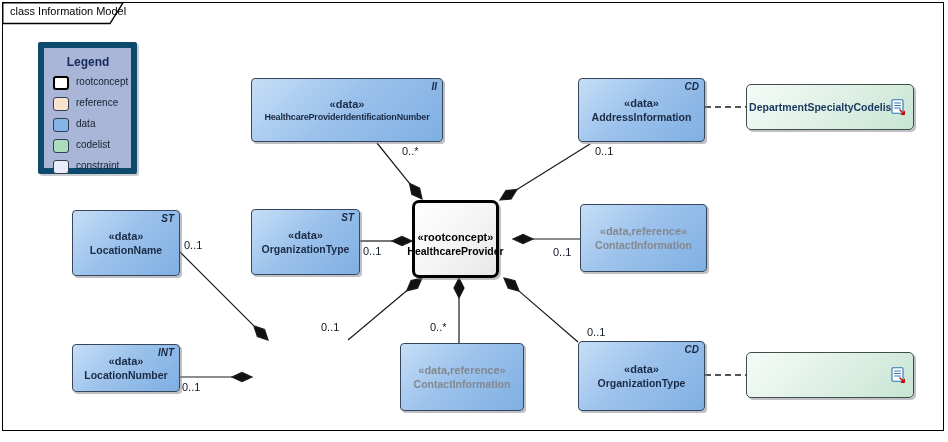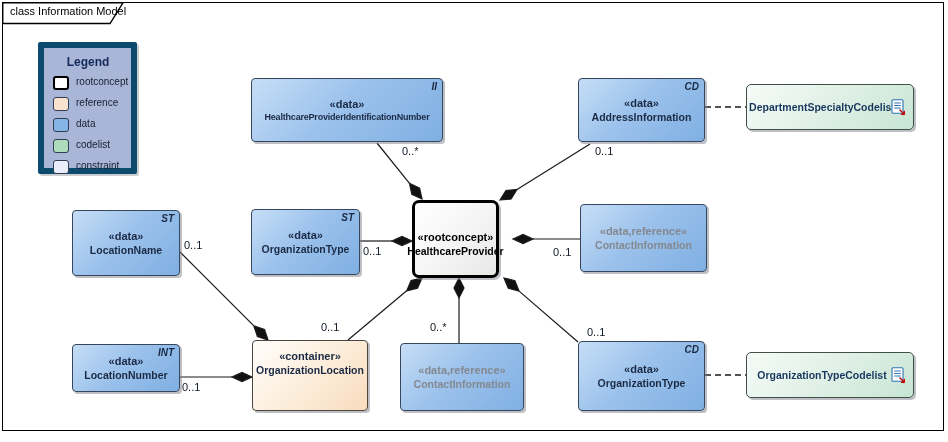--- a/index.html
+++ b/index.html
@@ -172,38 +172,33 @@
     <div class="stereo">«data,reference»</div>
     <div class="nm">ContactInformation</div>
   </div>
 
   <div class="node data" style="left:72px;top:344px;width:108px;height:48px;">
     <span class="tm">INT</span>
     <div class="stereo">«data»</div>
     <div class="nm">LocationNumber</div>
   </div>
 
-  <div class="node container" style="left:252px;top:340px;width:116px;height:71px;justify-content:flex-start;padding-top:9px;">
-    <div class="stereo">«container»</div>
-    <div class="nm">OrganizationLocation</div>
-  </div>
 
   <div class="node data reference" style="left:400px;top:343px;width:124px;height:68px;">
     <div class="stereo">«data,reference»</div>
     <div class="nm">ContactInformation</div>
   </div>
 
   <div class="node data" style="left:578px;top:341px;width:127px;height:70px;">
     <span class="tm">CD</span>
     <div class="stereo">«data»</div>
     <div class="nm">OrganizationType</div>
   </div>
 
   <div class="node codelist" style="left:746px;top:352px;width:168px;height:46px;">
-    <div class="nm">OrganizationTypeCodelist</div>
     <svg class="doc-icon" width="15" height="17" viewBox="0 0 15 17">
       <rect x="1" y="0.8" width="11" height="13.5" rx="1" fill="#ffffff" stroke="#2e74b5" stroke-width="1.1"></rect>
       <line x1="3.2" y1="4" x2="9.8" y2="4" stroke="#2e74b5" stroke-width="1"></line>
       <line x1="3.2" y1="6.5" x2="9.8" y2="6.5" stroke="#2e74b5" stroke-width="1"></line>
       <line x1="3.2" y1="9" x2="9.8" y2="9" stroke="#2e74b5" stroke-width="1"></line>
       <path d="M8.5,10.5 L13.5,15.5 M13.5,15.5 L13.2,11.8 M13.5,15.5 L9.8,15.2" stroke="#c00000" stroke-width="1.3" fill="none"></path>
     </svg>
   </div>
 
   <div class="mult" style="left:402px;top:145px;">0..*</div>

